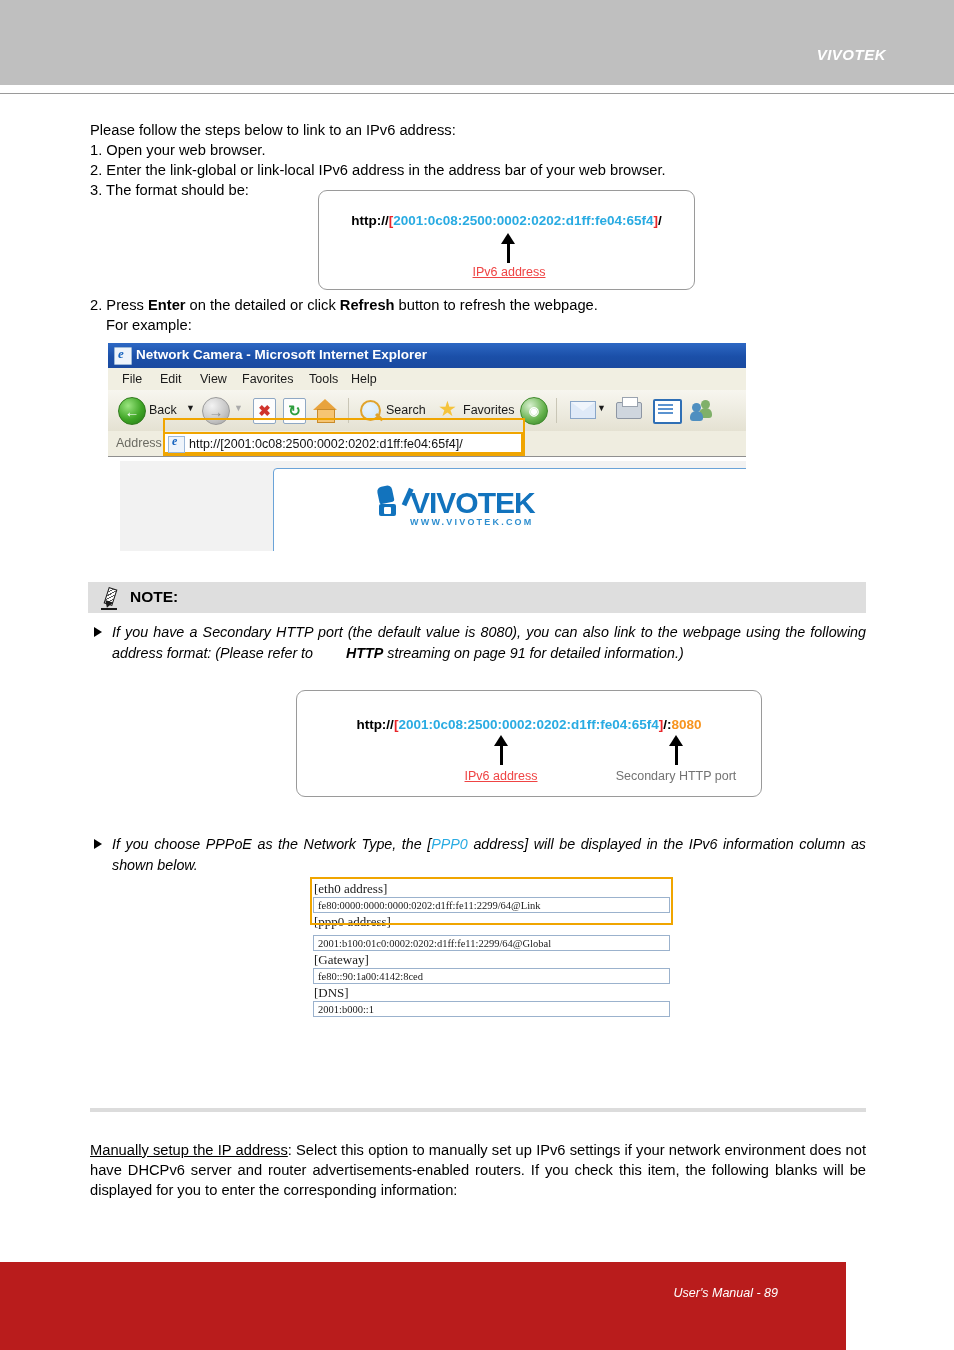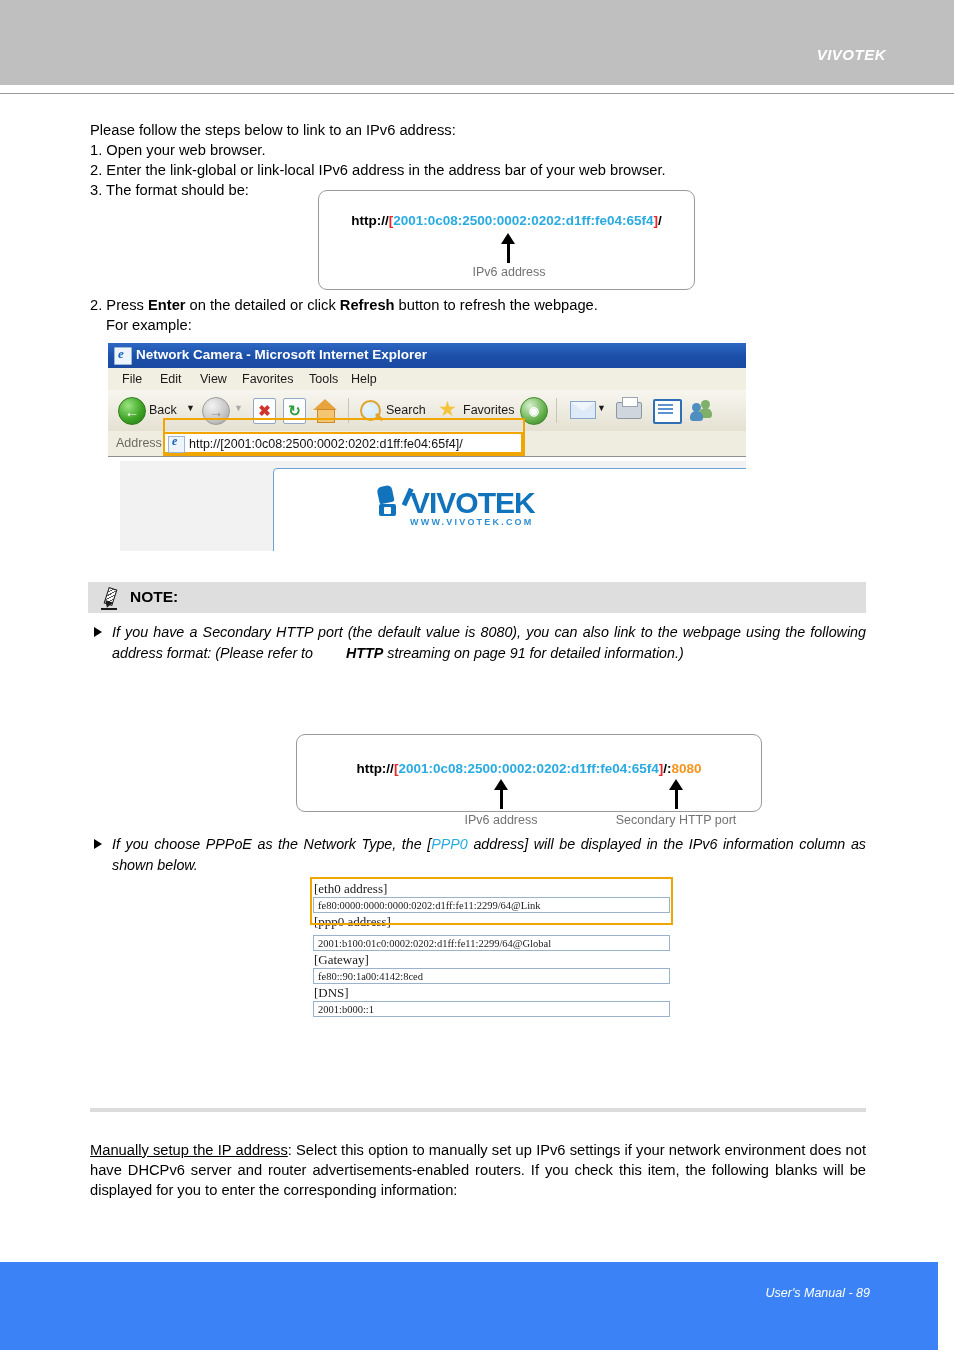--- a/index.html
+++ b/index.html
@@ -42,21 +42,21 @@
 
   
   .url-box {
     position: absolute;
     border: 1px solid #9a9a9a;
     border-radius: 9px;
     background: #fff;
     box-sizing: border-box;
   }
   #url-box-1 { left: 318px; top: 190px; width: 377px; height: 100px; }
-  #url-box-2 { left: 296px; top: 690px; width: 466px; height: 78px; margin-top: 44px; }
+  #url-box-2 { left: 296px; top: 690px; width: 466px; height: 107px; }
 
   .url-line {
     position: absolute; left: 0; right: 0;
     text-align: center;
     font-size: 13.5px; font-weight: bold;
     font-family: "Liberation Sans", sans-serif;
     white-space: nowrap;
   }
   #url-box-1 .url-line { top: 22px; }
   #url-box-2 .url-line { top: 26px; }
@@ -75,21 +75,21 @@
     border-left: 7px solid transparent;
     border-right: 7px solid transparent;
     border-bottom: 11px solid #000;
   }
   .arrow-label {
     position: absolute;
     font-size: 12.5px;
     white-space: nowrap;
     text-align: center;
   }
-  .lbl-blue { color: #737373; }
+  .lbl-blue { color: #ef4444; text-decoration: underline; }
   .lbl-orange { color: #737373; }
 
   
   .browser {
     position: absolute; left: 108px; top: 343px;
     width: 638px; height: 208px;
     overflow: hidden;
     background: #fde047;
   }
   .ie-titlebar {
@@ -392,22 +392,22 @@
     position: absolute; left: 90px; top: 1140px;
     width: 776px;
     font-size: 14.7px; line-height: 20px;
     text-align: justify;
   }
   .underline-term { text-decoration: underline; }
 
   
   .page-footer {
     position: absolute; left: 0; top: 1262px;
-    width: 938px; height: 88px;
-    background: #3b82f6;
+    width: 846px; height: 88px;
+    background: #b91c1c;
   }
   .footer-text {
     position: absolute; right: 68px; top: 24px;
     font-size: 12.5px; font-style: italic; color: #ffffff;
     white-space: nowrap;
   }
 </style>
 </head>
 <body>
 

